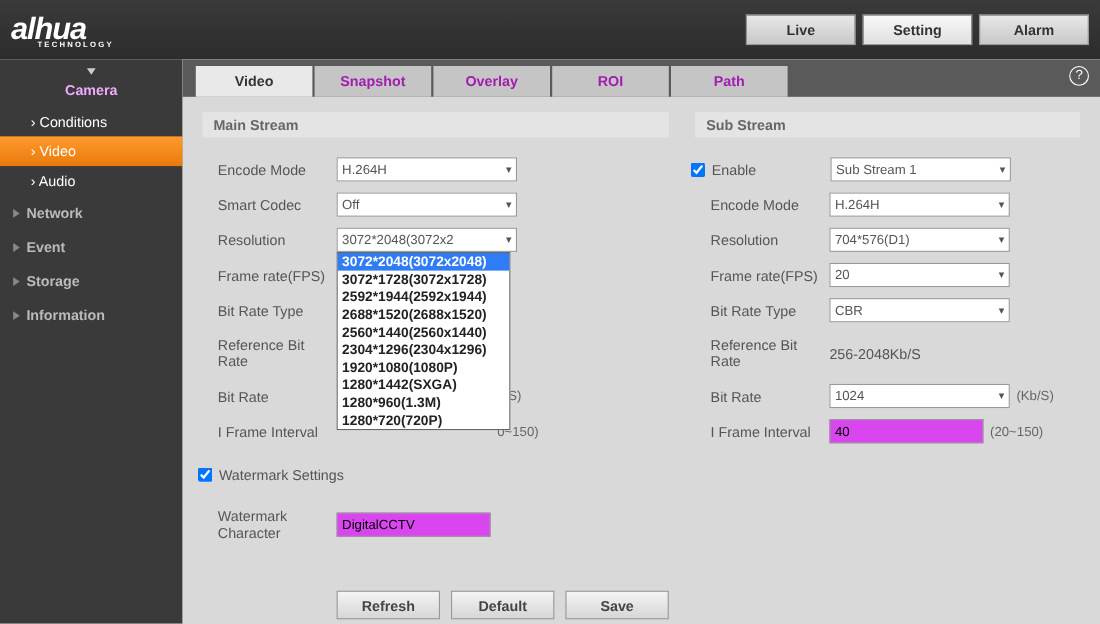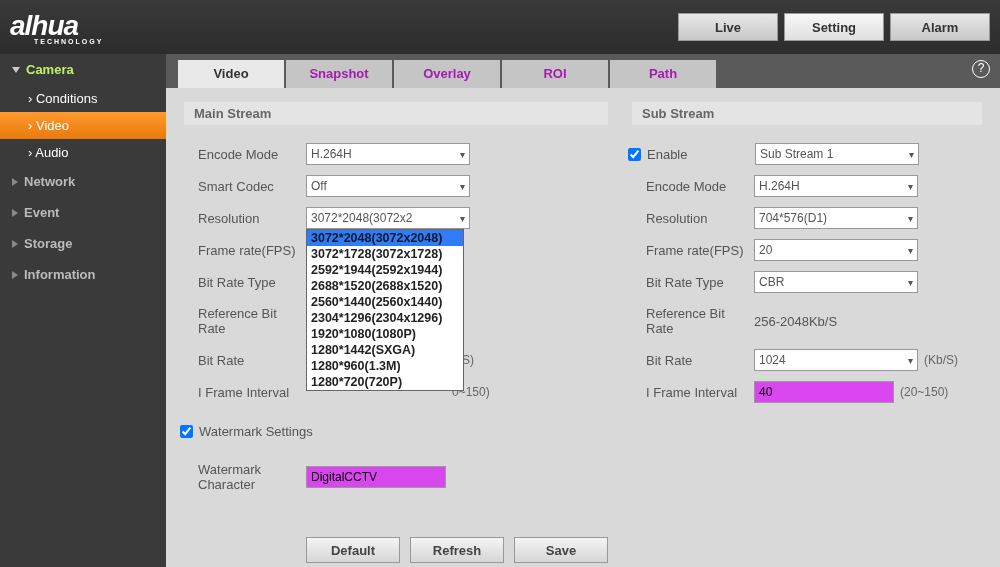--- a/index.html
+++ b/index.html
@@ -8,21 +8,21 @@
   .topbar { height: 54px; background: linear-gradient(#3a3a3a, #2c2c2c); display: flex; align-items: center; justify-content: space-between; padding: 0 10px 0 10px; }
   .logo { color: #fff; font-size: 28px; font-weight: bold; font-style: italic; letter-spacing: -1px; }
   .logo small { display: block; font-size: 7px; font-style: normal; letter-spacing: 2px; margin-top: -4px; margin-left: 24px; }
   .topnav { display: flex; gap: 6px; }
   .topnav-btn { width: 100px; height: 28px; background: linear-gradient(#e8e8e8,#c8c8c8); border: 1px solid #999; color: #333; font-size: 13px; font-weight: bold; cursor: pointer; }
   .topnav-btn.active { background: linear-gradient(#f8f8f8,#e0e0e0); }
   
   .main { display: flex; height: calc(567px - 54px); }
   .sidebar { width: 166px; background: #3a3a3a; color: #ccc; font-size: 13px; }
   .side-item { padding: 8px 12px; display: flex; align-items: center; gap: 6px; cursor: pointer; font-weight: bold; color: #bbb; }
-  .side-item.expanded { color: #bef264; }
+  .side-item.expanded { color: #f0abfc; flex-direction: column; }
   .side-sub { padding: 6px 12px 6px 28px; cursor: pointer; color: #fff; }
   .side-sub.active { background: linear-gradient(#ff9a2e,#e87a0c); color: #fff; }
   .side-sub::before { content: "› "; }
   .triangle { display: inline-block; width: 0; height: 0; border-top: 4px solid transparent; border-bottom: 4px solid transparent; border-left: 6px solid #888; }
   .triangle.down { border-left: 4px solid transparent; border-right: 4px solid transparent; border-top: 6px solid #ccc; border-bottom: 0; }
   
   .content { flex: 1; background: #d9d9d9; position: relative; }
   .tabrow { height: 34px; background: #5a5a5a; display: flex; align-items: flex-end; padding-left: 12px; gap: 2px; position: relative; }
   .tab { background: #c5c5c5; height: 28px; width: 106px; text-align: center; line-height: 28px; font-size: 13px; font-weight: bold; color: #a21caf; cursor: pointer; }
   .tab.active { background: #e9e9e9; color: #333; }
@@ -36,21 +36,21 @@
   .row-lbl { width: 108px; }
   .row-val { position: relative; }
   .sel { width: 164px; height: 22px; border: 1px solid #999; background: #fff; font-size: 12px; padding: 0 4px; cursor: pointer; display: inline-flex; align-items: center; justify-content: space-between; }
   .sel::after { content: "▾"; font-size: 10px; color: #555; }
   .txt { width: 140px; height: 22px; border: 1px solid #999; background: #d946ef; font-size: 12px; padding: 0 4px; }
   .unit { font-size: 12px; color: #666; margin-left: 6px; }
   .chk { margin-right: 6px; }
   
   .dropdown { position: absolute; top: 22px; left: 0; width: 158px; background: #fff; border: 1px solid #666; z-index: 10; }
   .dropdown-item { padding: 1px 4px; font-size: 12.5px; font-weight: bold; color: #222; cursor: pointer; white-space: nowrap; }
-  .dropdown-item.selected { background: #2f7cf6; color: #0f172a; }
+  .dropdown-item.selected { background: #2f7cf6; color: #ffffff; }
   
   .btnrow { margin-top: 40px; display: flex; gap: 10px; }
   .btn { width: 94px; height: 26px; background: linear-gradient(#f4f4f4,#d6d6d6); border: 1px solid #999; font-size: 13px; font-weight: bold; color: #444; cursor: pointer; }
 </style>
 </head>
 <body>
 
 <div class="topbar">
   <div class="logo">
     <span>alhua</span>
@@ -162,22 +162,22 @@
                 <input type="checkbox" checked="" class="chk" style="">
                 <div class="row-lbl" style="width:auto">Watermark Settings</div>
               </div>
           <div class="row" style="height:40px;">
                 <div class="row-lbl">Watermark Character</div>
                 <input class="txt" value="DigitalCCTV" style="">
               </div>
           </div>
 
           <div class="btnrow" style="padding-left:122px;">
+            <button class="btn">Refresh</button>
             <button class="btn">Default</button>
-            <button class="btn">Refresh</button>
             <button class="btn">Save</button>
           </div>
         </div>
 
         <div class="col">
           <div class="panel-header">Sub Stream</div>
           <div class="row" style="margin-left:-4px;">
               <input type="checkbox" checked="" class="chk" style="">
               <div class="row-lbl">Enable</div>
               <div class="row-val"><div class="sel">

